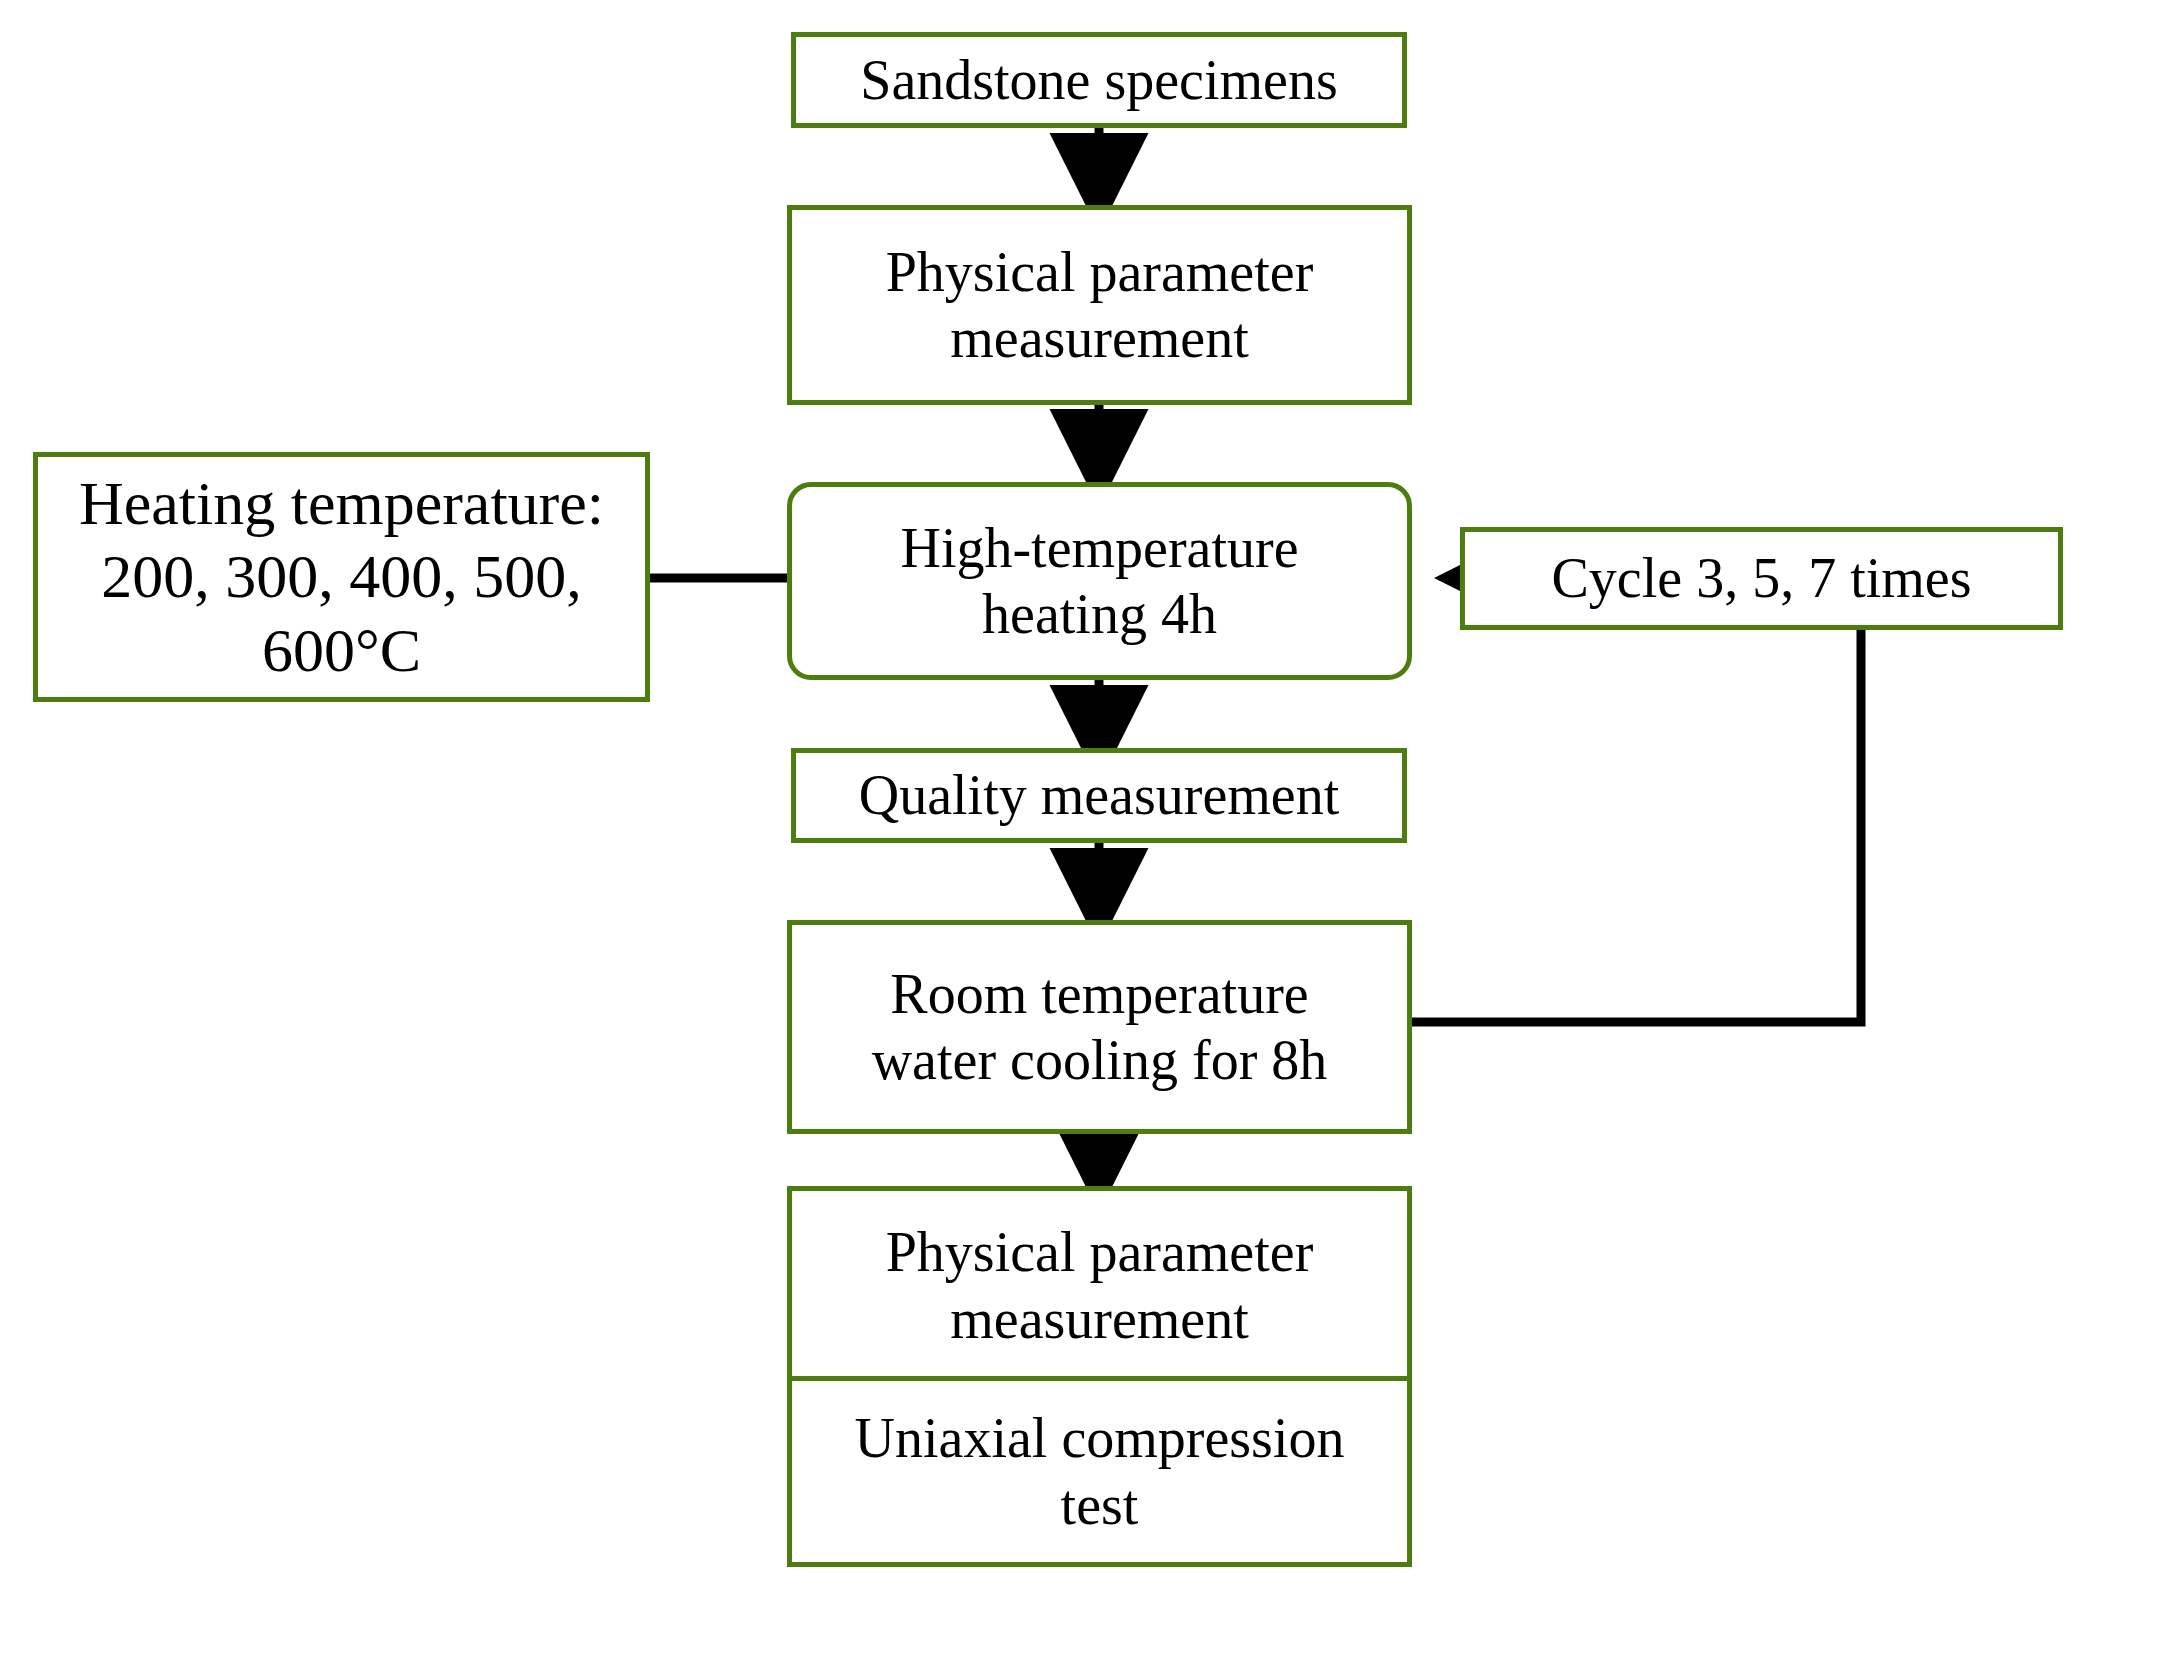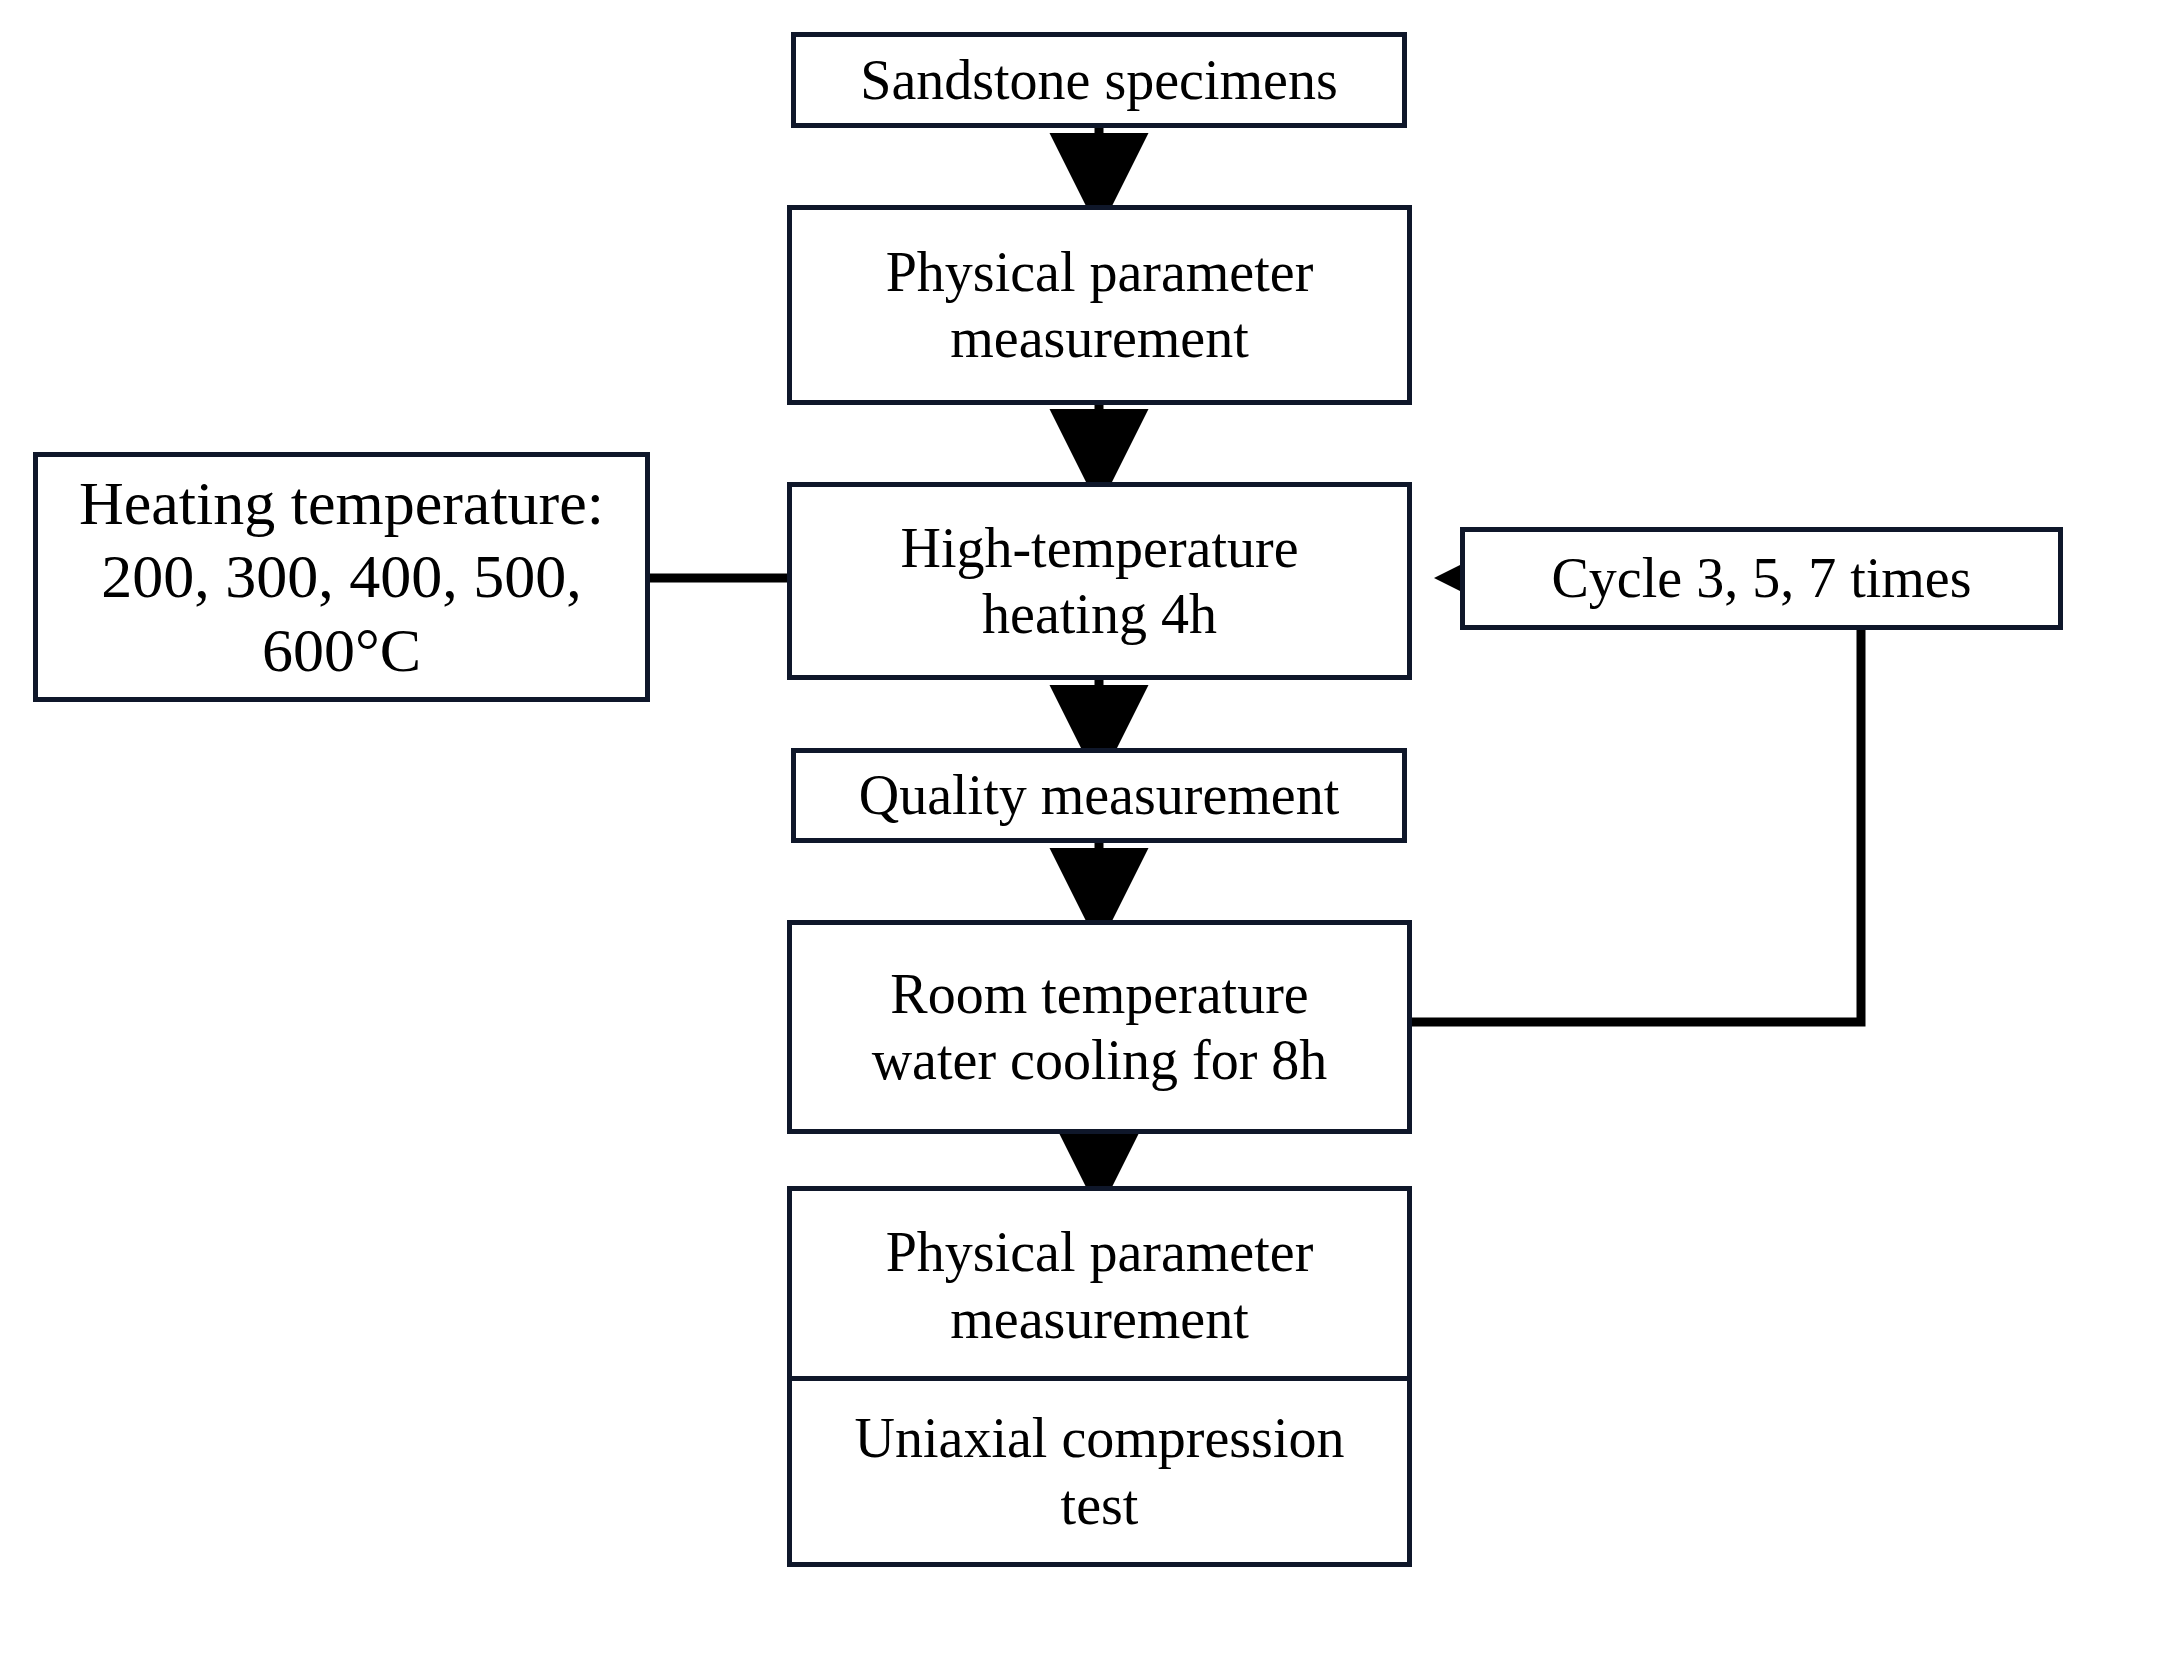--- a/index.html
+++ b/index.html
@@ -13,21 +13,21 @@
   #canvas {
     position: relative;
     width: 2169px;
     height: 1679px;
     background: #ffffff;
     overflow: hidden;
   }
   .node {
     position: absolute;
     box-sizing: border-box;
-    border: 5px solid #0f172a;
+    border: 5px solid #4d7c0f;
     background: #ffffff;
     display: flex;
     align-items: center;
     justify-content: center;
     text-align: center;
     color: #000000;
     line-height: 1.18;
     padding: 15px 10px;
     z-index: 3;
   }
@@ -80,21 +80,21 @@
 
   <div class="node f56" style="left:791px; top:32px; width:616px; height:96px;">
     <span>Sandstone specimens</span>
   </div>
 
   <div class="node f56" style="left:787px; top:205px; width:625px; height:200px;">
     <span>Physical parameter
 measurement</span>
   </div>
 
-  <div class="node f56" style="left:787px; top:482px; width:625px; height:198px;">
+  <div class="node f56" style="left:787px; top:482px; width:625px; height:198px;border-radius:24px;">
     <span>High-temperature
 heating 4h</span>
   </div>
 
   <div class="node f54" style="left:33px; top:452px; width:617px; height:250px;">
     <span>Heating temperature:
 200, 300, 400, 500,
 600°C</span>
   </div>
 

